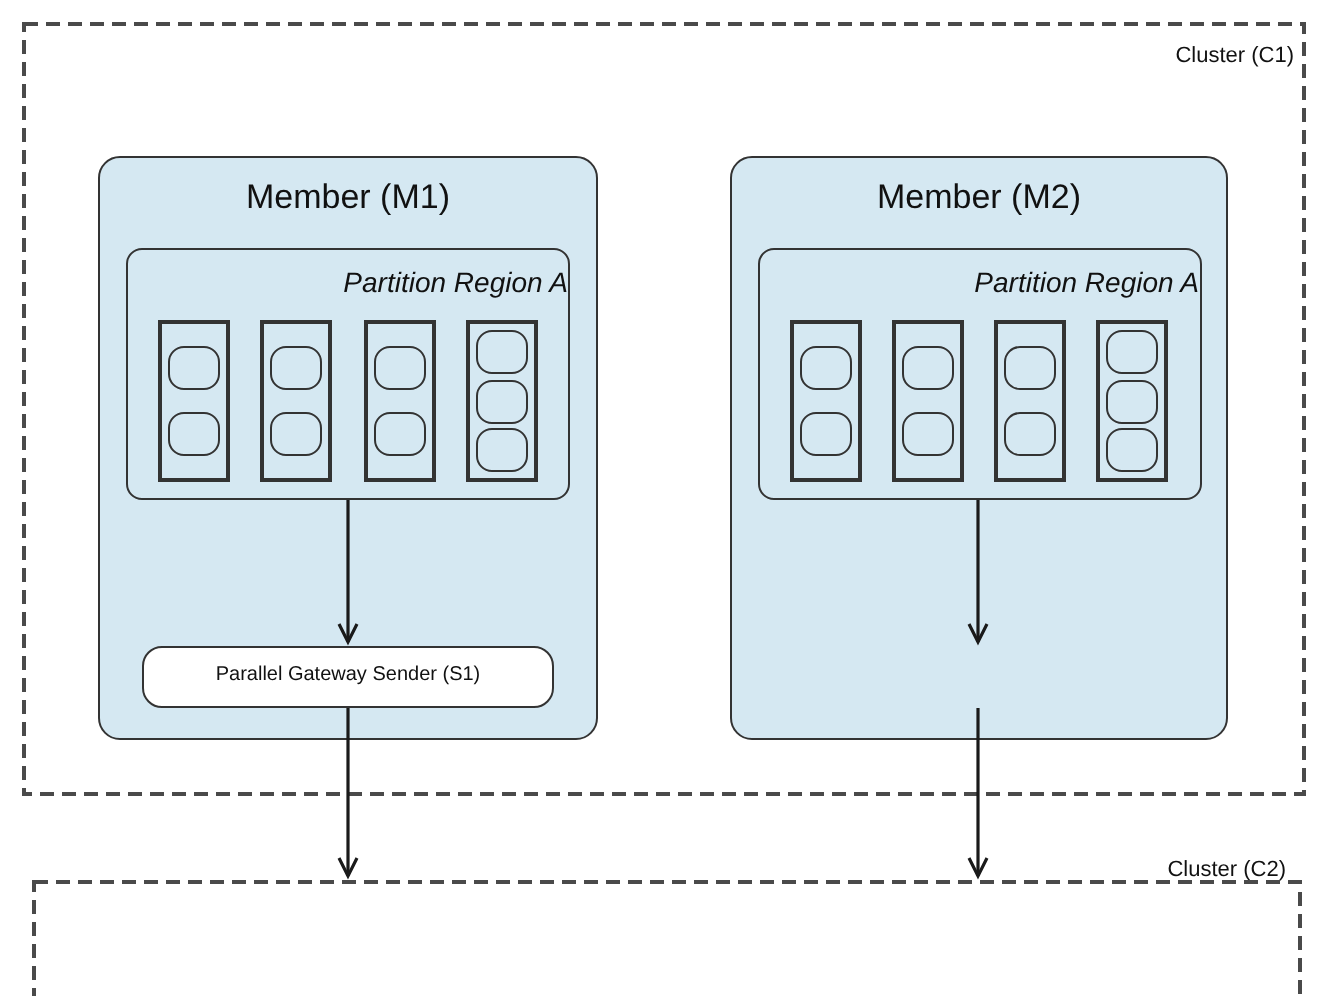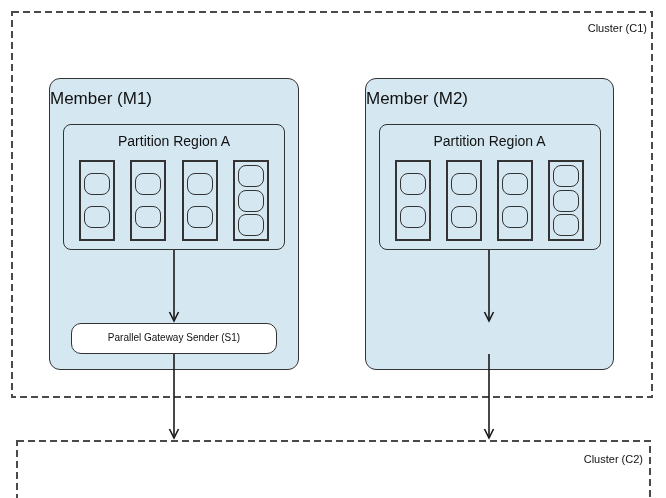--- a/index.html
+++ b/index.html
@@ -7,39 +7,39 @@
     position:relative;width:666px;height:498px;background:#fff;overflow:hidden;
     font-family:"Liberation Sans",sans-serif;color:#1a1a1a;
   }
   
   #overlay{position:absolute;left:0;top:0;z-index:5;pointer-events:none;}
 
   .cluster-label{
     position:absolute;z-index:2;font-size:11px;color:#111;white-space:nowrap;
   }
   #c1-label{top:22px;right:19px;}
-  #c2-label{top:453px;right:23px;}
+  #c2-label{top:429px;right:23px;}
 
   .member{
     position:absolute;top:78px;width:250px;height:292px;z-index:1;
     background:var(--box-fill);border:1.5px solid var(--line);border-radius:11px;
     box-sizing:border-box;
   }
   #member-m1{left:49px;}
   #member-m2{left:365px;width:249px;}
   .member-title{
-    font-size:17px;padding-top:10px;color:#111;
+    text-align:center;font-size:17px;padding-top:10px;color:#111;
   }
   .partition{
     position:absolute;left:50%;transform:translateX(-50%);top:45px;
     width:222px;height:126px;box-sizing:border-box;
     background:var(--box-fill);border:1.5px solid var(--line);border-radius:8px;
   }
   .partition-title{
-    text-align:center;font-size:14px;padding-top:8px;color:#111;
+    text-align:right;font-size:14px;padding-top:8px;color:#111;font-style:italic;
   }
   .bucket-row{
     position:absolute;left:0;right:0;top:35px;height:81px;
     display:flex;justify-content:space-evenly;align-items:stretch;
   }
   .bucket-col{
     width:36px;height:81px;box-sizing:border-box;
     background:var(--box-fill);border:2px solid var(--line);
     display:flex;flex-direction:column;justify-content:space-evenly;align-items:center;
   }

